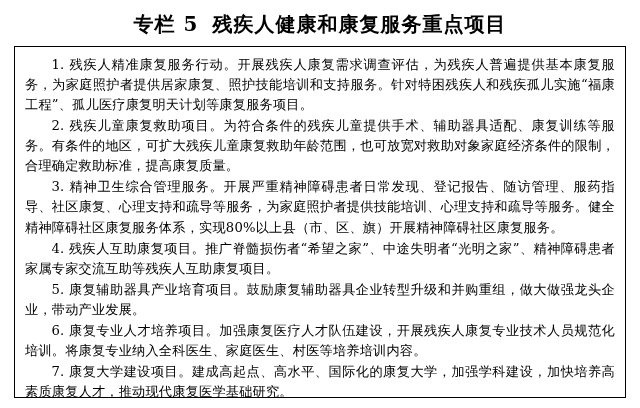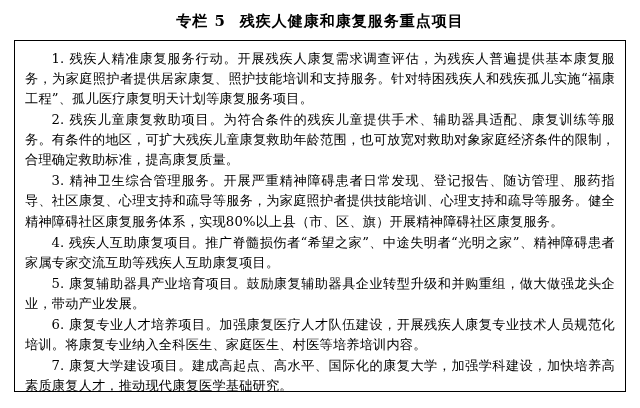--- a/index.html
+++ b/index.html
@@ -16,21 +16,21 @@
   }
   .page {
     width: 640px;
     height: 408px;
     box-sizing: border-box;
     position: relative;
     background: #ffffff;
   }
   .box-title {
     text-align: center;
-    font-size: 15px;
+    font-size: 20px;
     font-weight: bold;
     letter-spacing: 1px;
     padding: 12px 0 10px 0;
     line-height: 1.2;
   }
   .box-title .num {
     margin-right: 14px;
   }
   .frame {
     margin: 0 14px;

